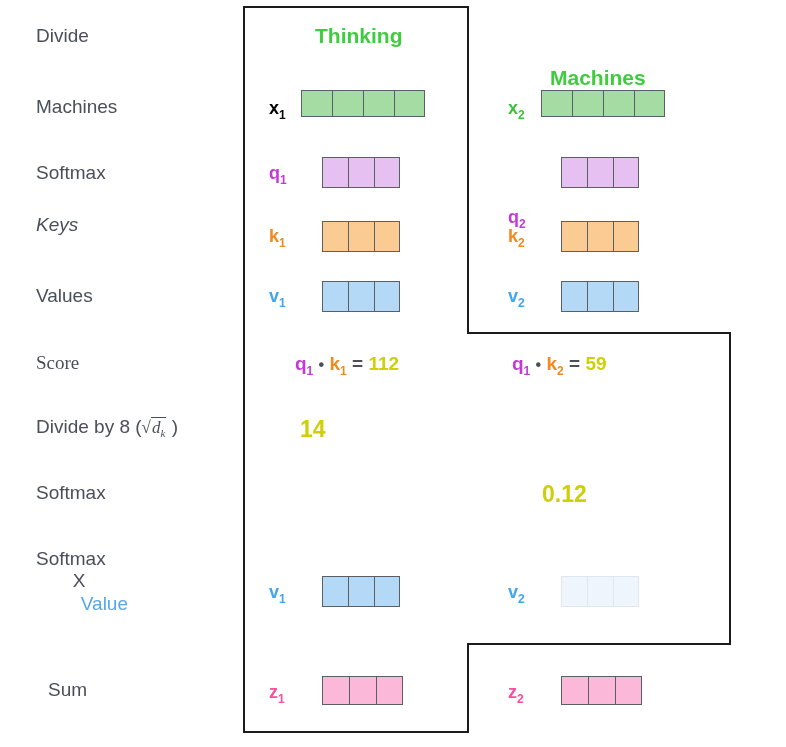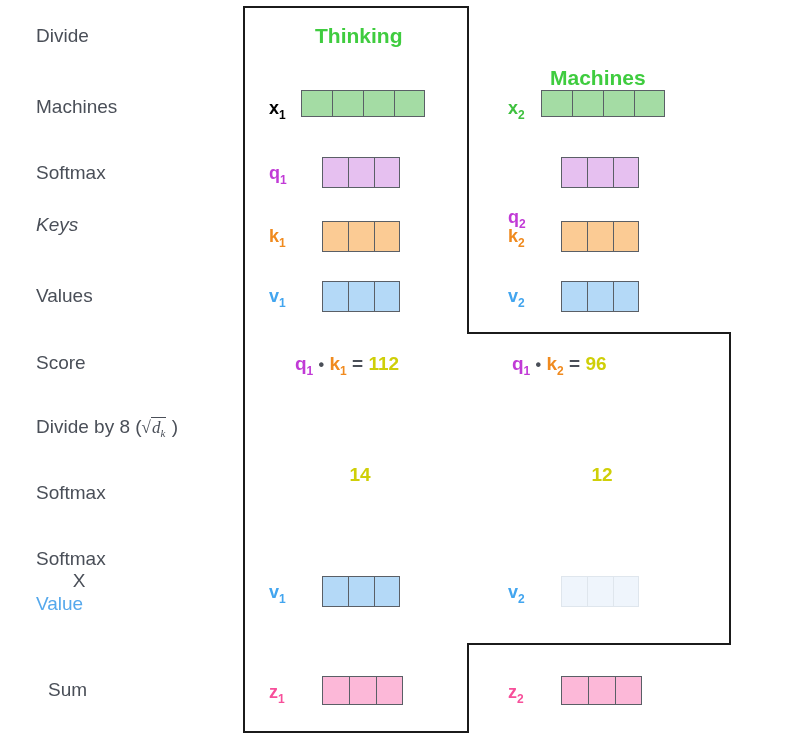--- a/index.html
+++ b/index.html
@@ -137,55 +137,54 @@
   .score-expr sub { font-size: 12px; }
   .score-expr .q { color: #c13ad6; }
   .score-expr .k { color: #f08a1e; }
   .score-expr .dot { color: #4a4f58; font-size: 16px; }
   .score-expr .eq { color: #4a4f58; }
   .score-expr .num { color: #cfcf08; }
 
   .scalar {
     position: absolute;
     font-weight: bold;
-    font-size: 19px;
+    font-size: 23px;
     color: #cfcf08;
     white-space: nowrap;
-    text-align: center;
-    margin-top: 48px;
+    text-align: left;
   }
 </style>
 </head>
 <body>
 
 <div id="stage">
 
   <div class="frame" id="frame-top-right"></div>
   <div class="frame" id="frame-mid"></div>
   <div class="frame" id="frame-bottom-left"></div>
   <div class="mask" id="mask-a"></div>
   <div class="mask" id="mask-b"></div>
 
   <div class="row-label" style="top:25px;">Divide</div>
   <div class="row-label" style="top:96px;">Machines</div>
   <div class="row-label" style="top:162px;">Softmax</div>
   <div class="row-label" style="top:214px;font-style:italic;">Keys</div>
   <div class="row-label" style="top:285px;">Values</div>
-  <div class="row-label" style="top:352px;">Score</div>
+  <div class="row-label" style="top:352px;font-family:Liberation Serif, serif;">Score</div>
 
   <div class="row-label" style="top:416px;">
     <span>Divide by 8 (</span><span class="sqrt-expr"><span class="radical">√</span><span class="overline"><span>d</span><sub>k</sub></span></span>&nbsp;<span>)</span>
   </div>
 
   <div class="row-label" style="top:482px;">Softmax</div>
 
   <div class="row-label" style="top:548px;">
     <div>Softmax</div>
     <div style="text-align:center;width:86px;">X</div>
-    <div class="value-blue" style="text-align:left;width:92px;">Value</div>
+    <div class="value-blue" style="text-align:right;width:92px;">Value</div>
   </div>
 
   <div class="row-label" style="top:679px;left:48px;">Sum</div>
 
   <div class="col-header" style="left:315px;top:24px;">Thinking</div>
 
   <div class="vec-label" style="left:269px;top:98px;">
     <span>x</span><sub>1</sub>
   </div>
   <div class="vec green" style="left:301px;top:90px;">
@@ -287,24 +286,24 @@
     <div class="cell" style="width:26px;height:31px;"></div>
     <div class="cell" style="width:26px;height:31px;"></div>
     <div class="cell" style="width:26px;height:31px;"></div>
   </div>
 
   <div class="score-expr" style="left:512px;top:353px;">
     <span class="q">q</span><sub class="q">1</sub>
     <span class="dot">•</span>
     <span class="k">k</span><sub class="k">2</sub>
     <span class="eq">=</span>
-    <span class="num">96</span>
-  </div>
-
-  <div class="scalar" style="left:542px;top:416px;width:120px;">12</div>
+    <span class="num">59</span>
+  </div>
+
+  <div class="scalar" style="left:542px;top:481px;width:120px;">0.12</div>
 
   <div class="vec-label" style="left:508px;top:582px;">
     <span class="lbl-v">v</span><sub class="lbl-v">2</sub>
   </div>
   <div class="vec faint" style="left:561px;top:576px;">
     <div class="cell" style="width:26px;height:31px;"></div>
     <div class="cell" style="width:26px;height:31px;"></div>
     <div class="cell" style="width:26px;height:31px;"></div>
   </div>
 

